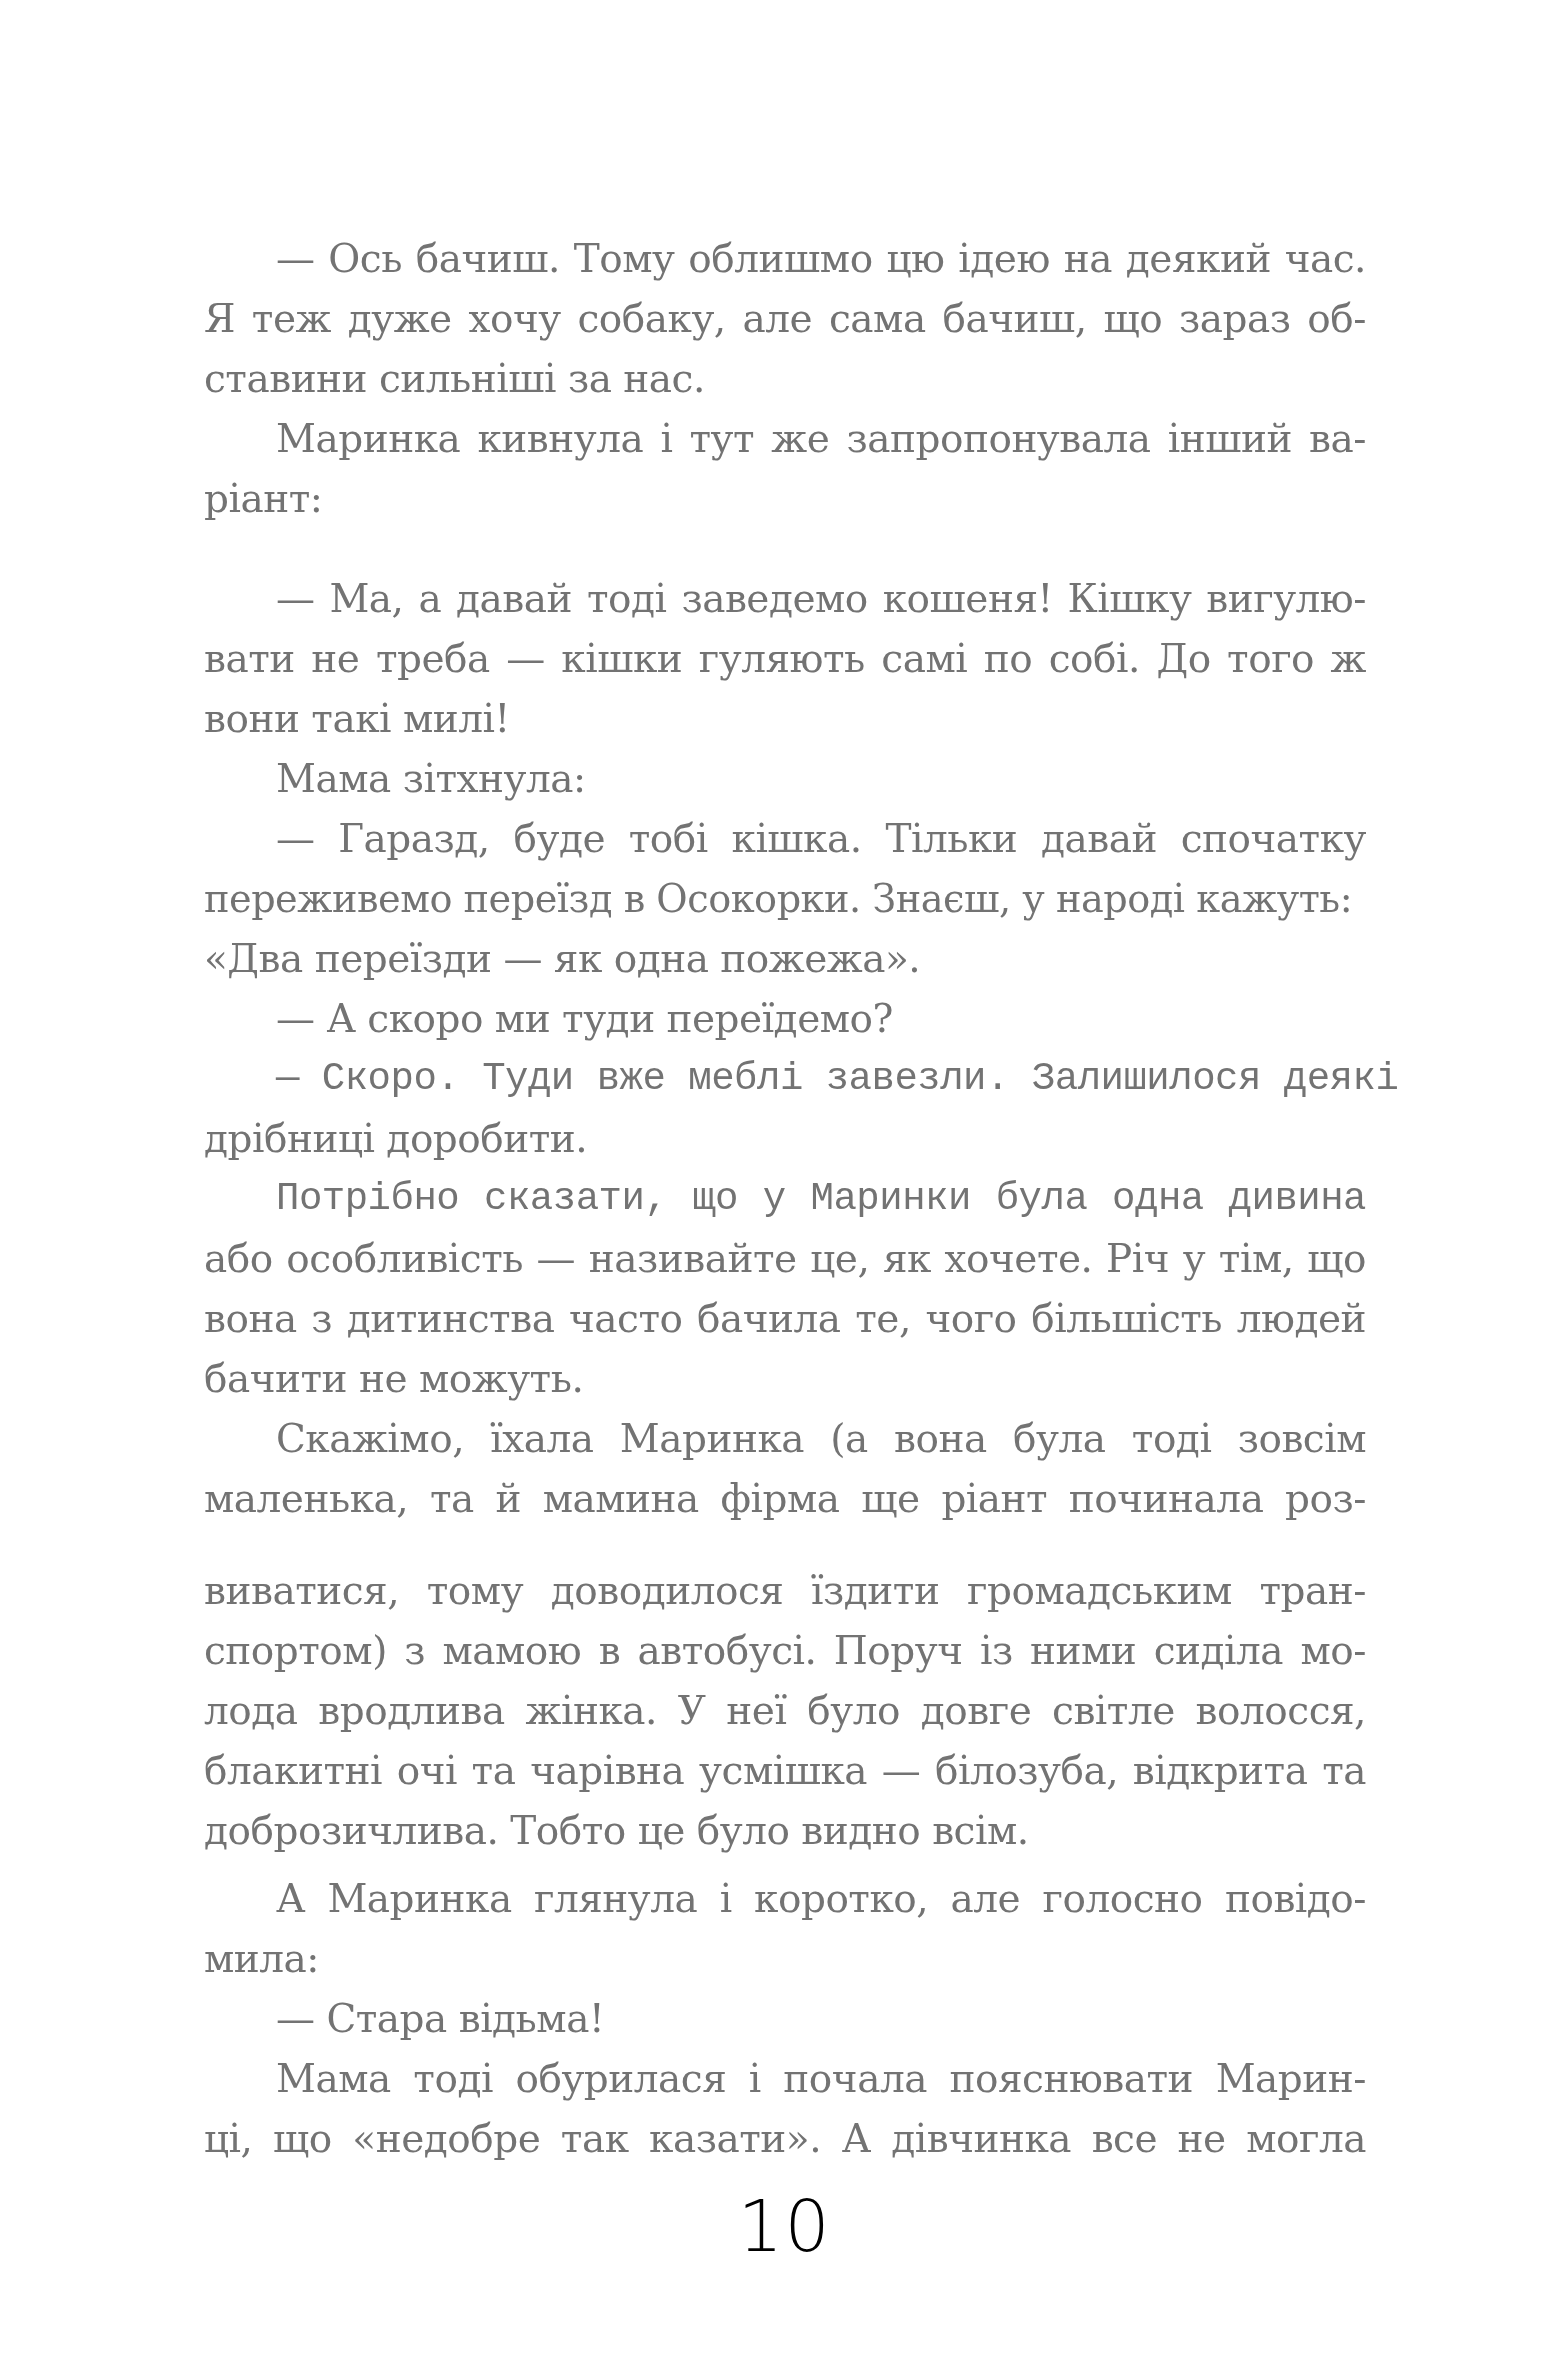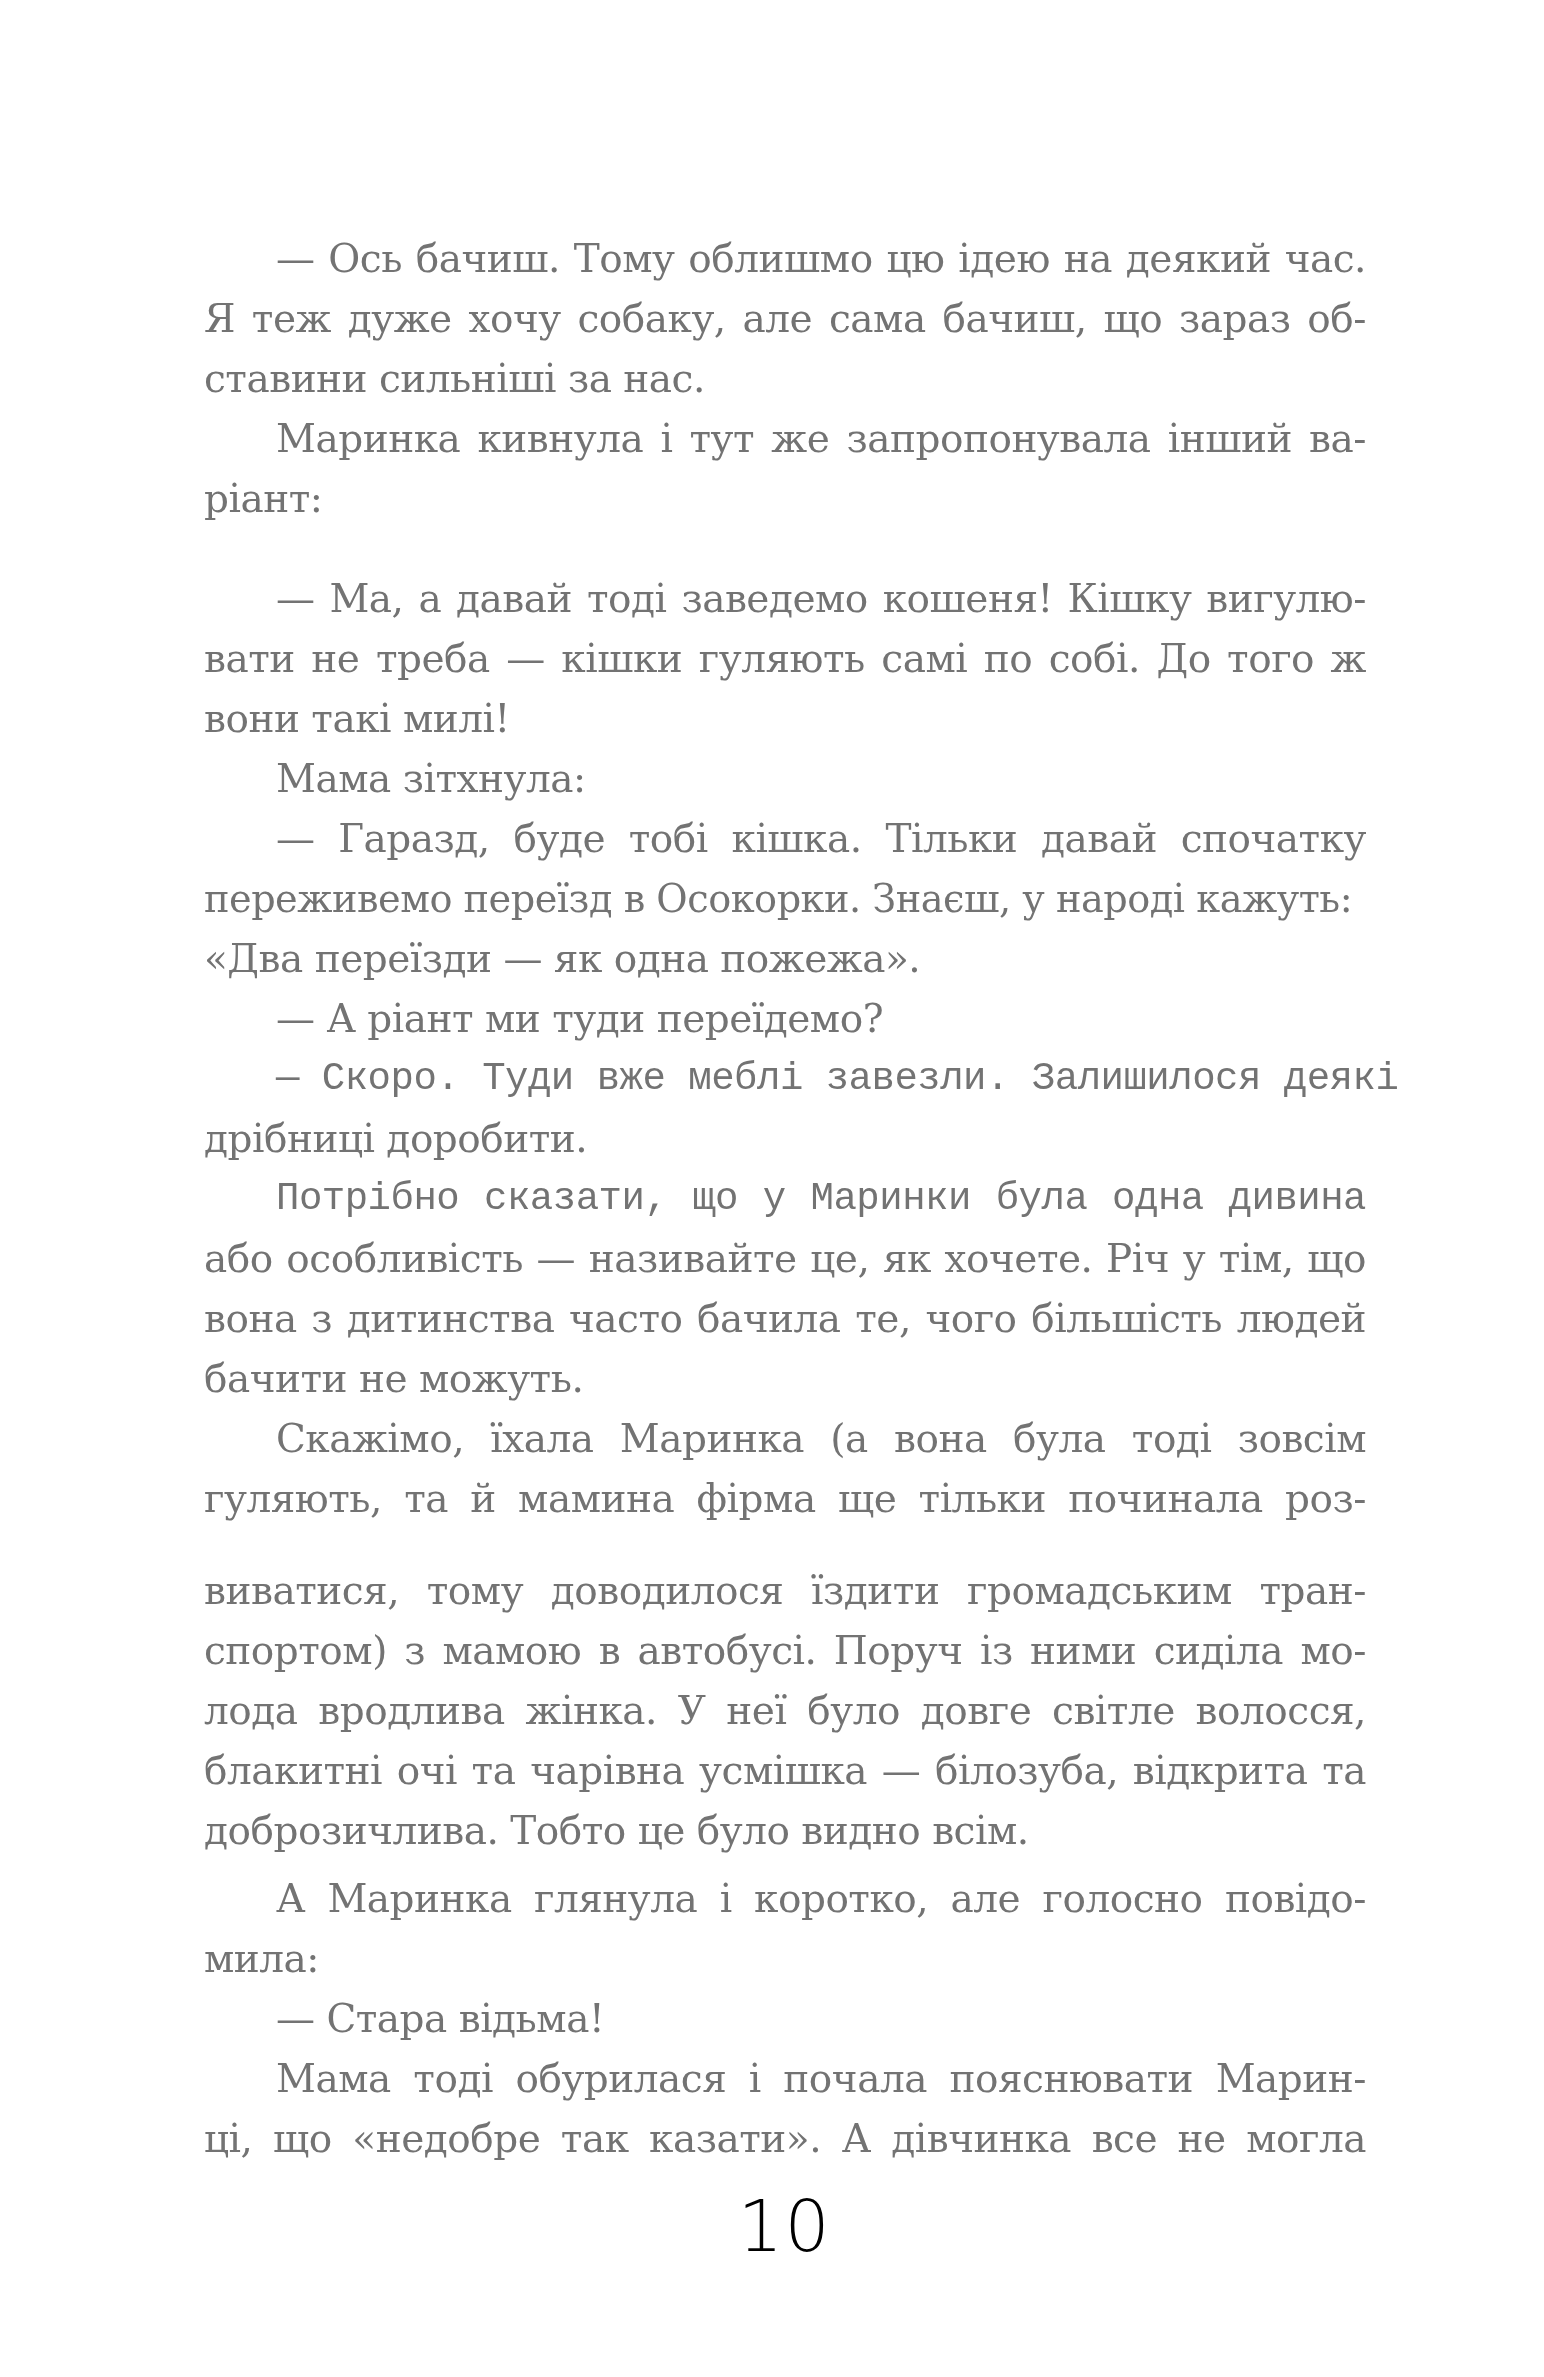--- a/index.html
+++ b/index.html
@@ -69,29 +69,29 @@
     <span class="line last" style="white-space: nowrap;">ставини сильніші за нас.</span>
     <span class="line indent" style="white-space: nowrap;">Маринка кивнула і тут же запропонувала інший ва-</span>
     <span class="line last" style="white-space: nowrap;">ріант:</span>
     <span class="line indent" style="white-space: nowrap; margin-top: 40px;">— Ма, а давай тоді заведемо кошеня! Кішку вигулю-</span>
     <span class="line" style="white-space: nowrap;">вати не треба — кішки гуляють самі по собі. До того ж</span>
     <span class="line last" style="white-space: nowrap;">вони такі милі!</span>
     <span class="line indent last" style="white-space: nowrap;">Мама зітхнула:</span>
     <span class="line indent" style="white-space: nowrap;">— Гаразд, буде тобі кішка. Тільки давай спочатку</span>
     <span class="line" style="white-space: nowrap; display: block; transform-origin: left center; text-align-last: left; width: 1185px; transform: scaleX(0.9805); padding-left: 0px;">переживемо переїзд в Осокорки. Знаєш, у народі кажуть:</span>
     <span class="line last" style="white-space: nowrap;">«Два переїзди — як одна пожежа».</span>
-    <span class="line indent last" style="white-space: nowrap;">— А ріант ми туди переїдемо?</span>
+    <span class="line indent last" style="white-space: nowrap;">— А скоро ми туди переїдемо?</span>
     <span class="line indent" style="white-space: nowrap; font-family: Liberation Mono, monospace;">— Скоро. Туди вже меблі завезли. Залишилося деякі</span>
     <span class="line last" style="white-space: nowrap;">дрібниці доробити.</span>
     <span class="line indent" style="white-space: nowrap; font-family: Liberation Mono, monospace;">Потрібно сказати, що у Маринки була одна дивина</span>
     <span class="line" style="white-space: nowrap;">або особливість — називайте це, як хочете. Річ у тім, що</span>
     <span class="line" style="white-space: nowrap;">вона з дитинства часто бачила те, чого більшість людей</span>
     <span class="line last" style="white-space: nowrap;">бачити не можуть.</span>
     <span class="line indent" style="white-space: nowrap;">Скажімо, їхала Маринка (а вона була тоді зовсім</span>
-    <span class="line" style="white-space: nowrap;">гуляють, та й мамина фірма ще тільки починала роз-</span>
+    <span class="line" style="white-space: nowrap;">маленька, та й мамина фірма ще ріант починала роз-</span>
     <span class="line" style="white-space: nowrap; margin-top: 32px;">виватися, тому доводилося їздити громадським тран-</span>
     <span class="line" style="white-space: nowrap;">спортом) з мамою в автобусі. Поруч із ними сиділа мо-</span>
     <span class="line" style="white-space: nowrap;">лода вродлива жінка. У неї було довге світле волосся,</span>
     <span class="line" style="white-space: nowrap;">блакитні очі та чарівна усмішка — білозуба, відкрита та</span>
     <span class="line last" style="white-space: nowrap;">доброзичлива. Тобто це було видно всім.</span>
     <span class="line indent" style="white-space: nowrap; margin-top: 8px;">А Маринка глянула і коротко, але голосно повідо-</span>
     <span class="line last" style="white-space: nowrap;">мила:</span>
     <span class="line indent last" style="white-space: nowrap;">— Стара відьма!</span>
     <span class="line indent" style="white-space: nowrap;">Мама тоді обурилася і почала пояснювати Марин-</span>
     <span class="line" style="white-space: nowrap;">ці, що «недобре так казати». А дівчинка все не могла</span>

